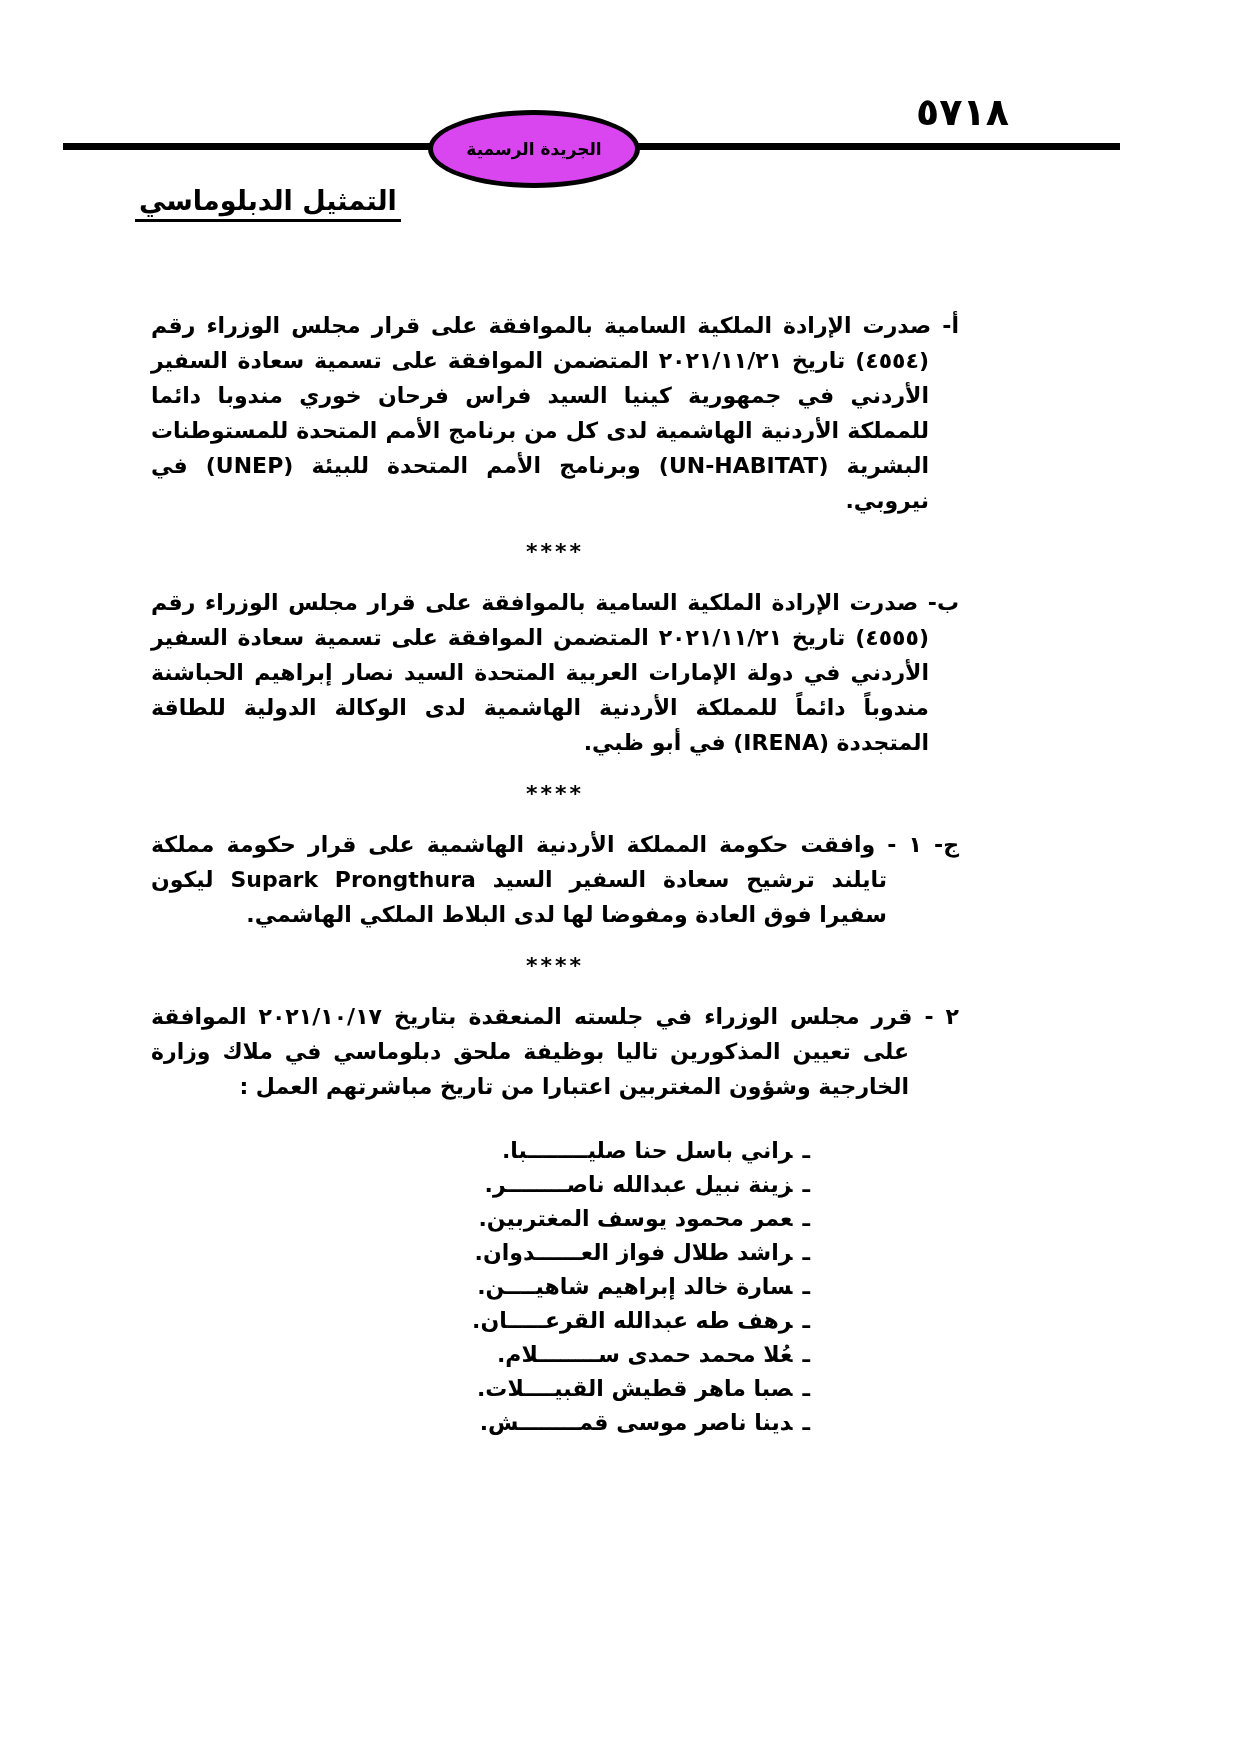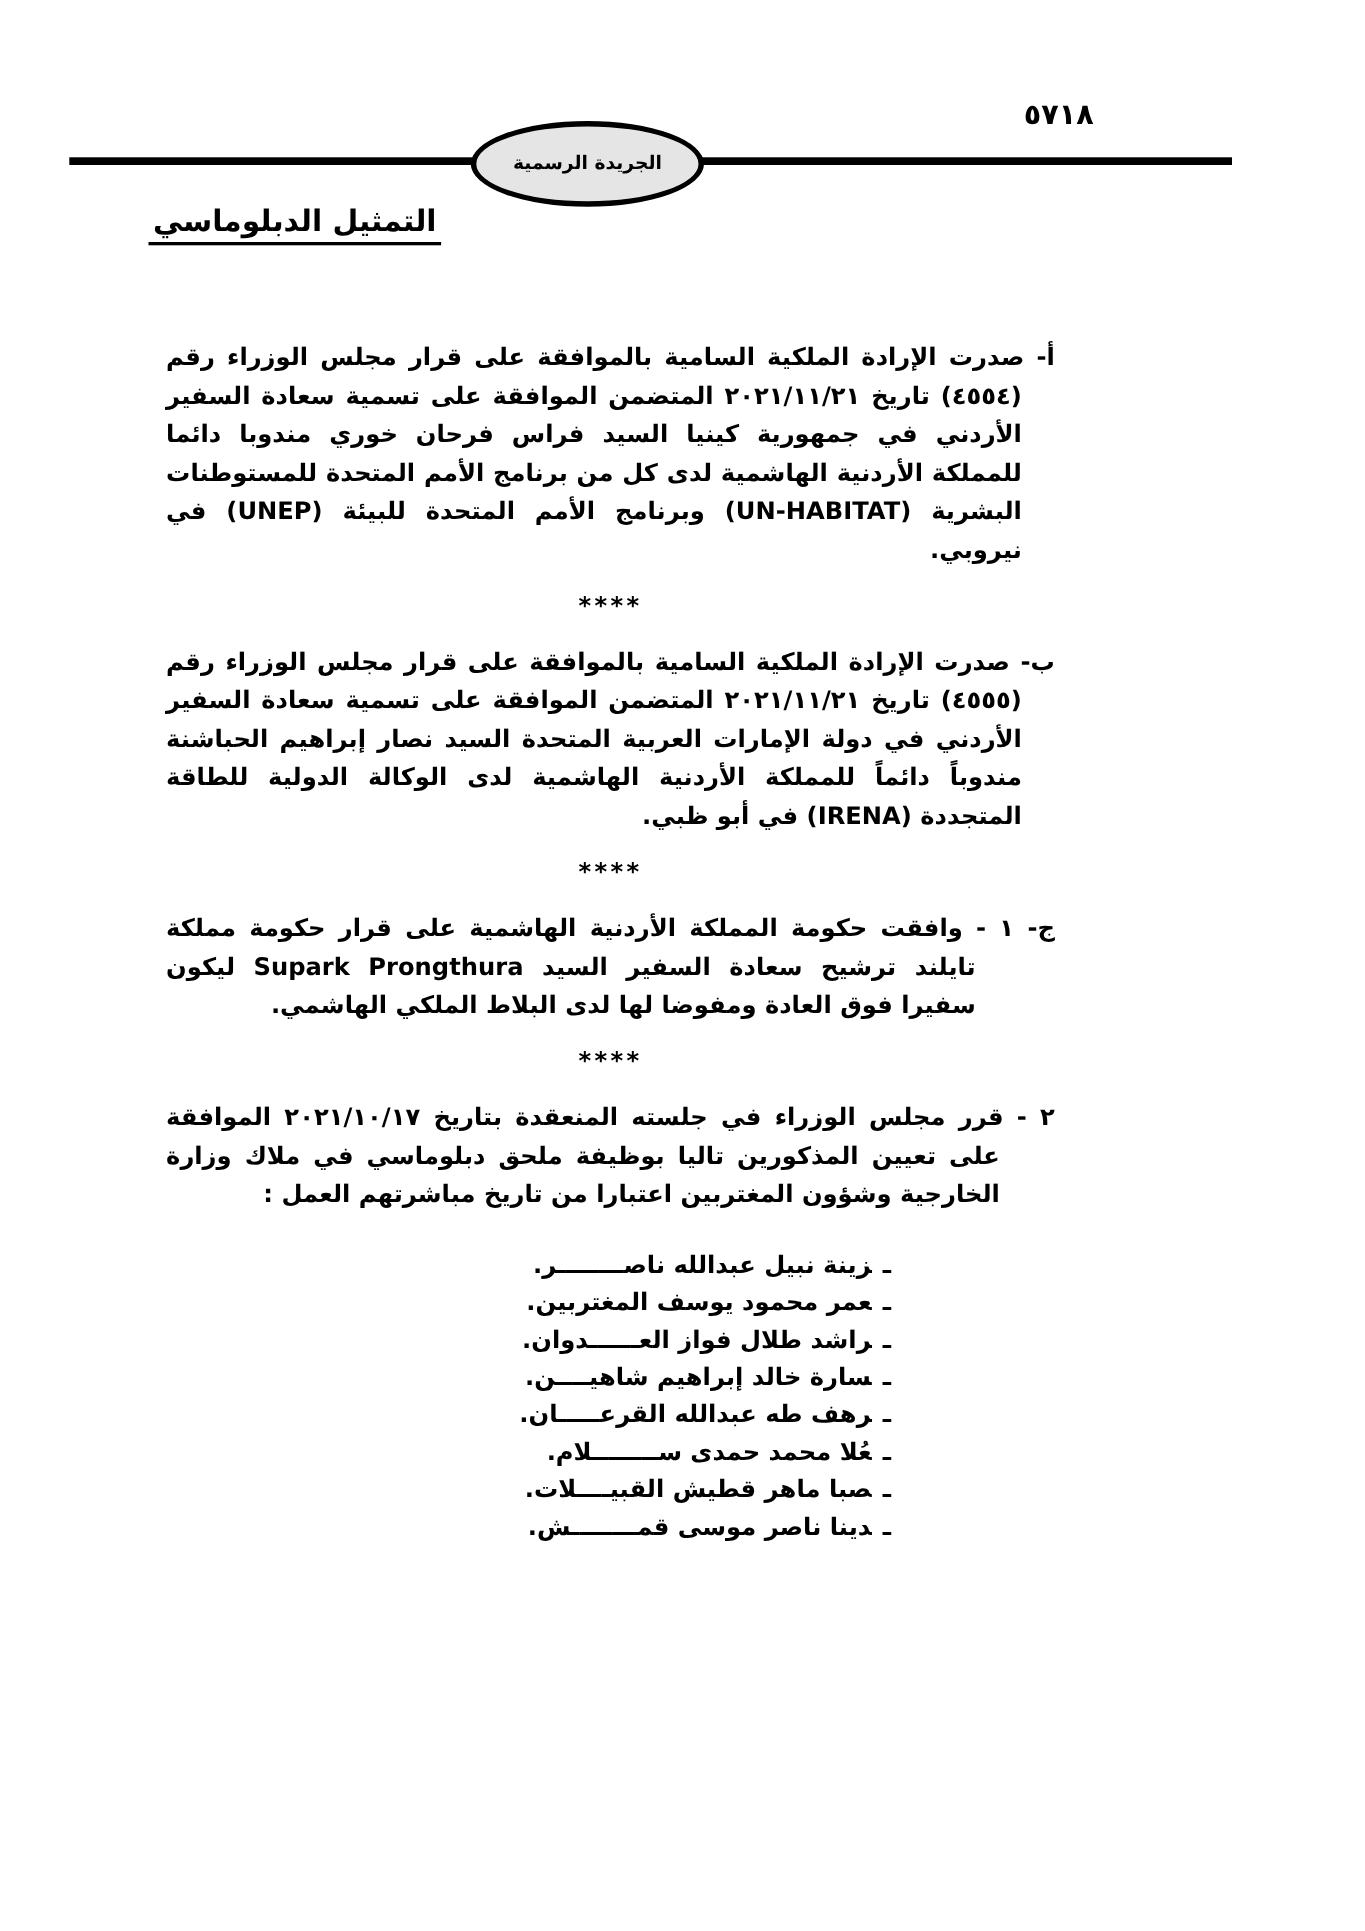--- a/index.html
+++ b/index.html
@@ -14,30 +14,30 @@
     overflow:hidden;
   }
   .rule {
     position:absolute; left:63px; top:143px;
     width:1057px; height:7px; background:#000;
   }
   .badge-ellipse {
     position:absolute; left:428px; top:110px;
     width:212px; height:78px;
     border:5px solid #000; border-radius:50%;
-    background:#e5e5e5;
+    background:#d946ef;
     display:flex; align-items:center; justify-content:center;
     font-size:17px;
     direction:rtl;
     box-sizing:border-box;
   }
   .page-number {
     position:absolute; left:900px; top:90px; width:125px;
     text-align:center;
-    font-size:26px;
+    font-size:38px;
     letter-spacing:2px;
   }
   .doc-title {
     position:absolute; left:135px; top:180px; width:840px;
     text-align:left; margin:0;
   }
   .doc-title span {
     display:inline-block;
     font-size:27px;
     border-bottom:3px solid #000;
@@ -95,20 +95,21 @@
 
     <div class="sep">****</div>
 
     <p class="para hang-72"><span>ج- ١ -</span> <span>وافقت حكومة المملكة الأردنية الهاشمية على قرار حكومة مملكة تايلند ترشيح سعادة السفير السيد Supark Prongthura ليكون سفيرا فوق العادة ومفوضا لها لدى البلاط الملكي الهاشمي.</span></p>
 
     <div class="sep">****</div>
 
     <p class="para hang-50"><span>٢ -</span> <span>قرر مجلس الوزراء في جلسته المنعقدة بتاريخ ٢٠٢١/١٠/١٧ الموافقة على تعيين المذكورين تاليا بوظيفة ملحق دبلوماسي في ملاك وزارة الخارجية وشؤون المغتربين اعتبارا من تاريخ مباشرتهم العمل :</span></p>
 
     <div class="names">
+      <div class="name-line"><span class="name-dash">ـ</span><span>راني باسل حنا صليــــــــبا.</span></div>
       <div class="name-line"><span class="name-dash">ـ</span><span>زينة نبيل عبدالله ناصــــــــر.</span></div>
       <div class="name-line"><span class="name-dash">ـ</span><span>عمر محمود يوسف المغتربين.</span></div>
       <div class="name-line"><span class="name-dash">ـ</span><span>راشد طلال فواز العــــــدوان.</span></div>
       <div class="name-line"><span class="name-dash">ـ</span><span>سارة خالد إبراهيم شاهيــــن.</span></div>
       <div class="name-line"><span class="name-dash">ـ</span><span>رهف طه عبدالله القرعـــــان.</span></div>
       <div class="name-line"><span class="name-dash">ـ</span><span>عُلا محمد حمدى ســــــــلام.</span></div>
       <div class="name-line"><span class="name-dash">ـ</span><span>صبا ماهر قطيش القبيــــلات.</span></div>
       <div class="name-line"><span class="name-dash">ـ</span><span>دينا ناصر موسى قمــــــــش.</span></div>
     </div>
 

